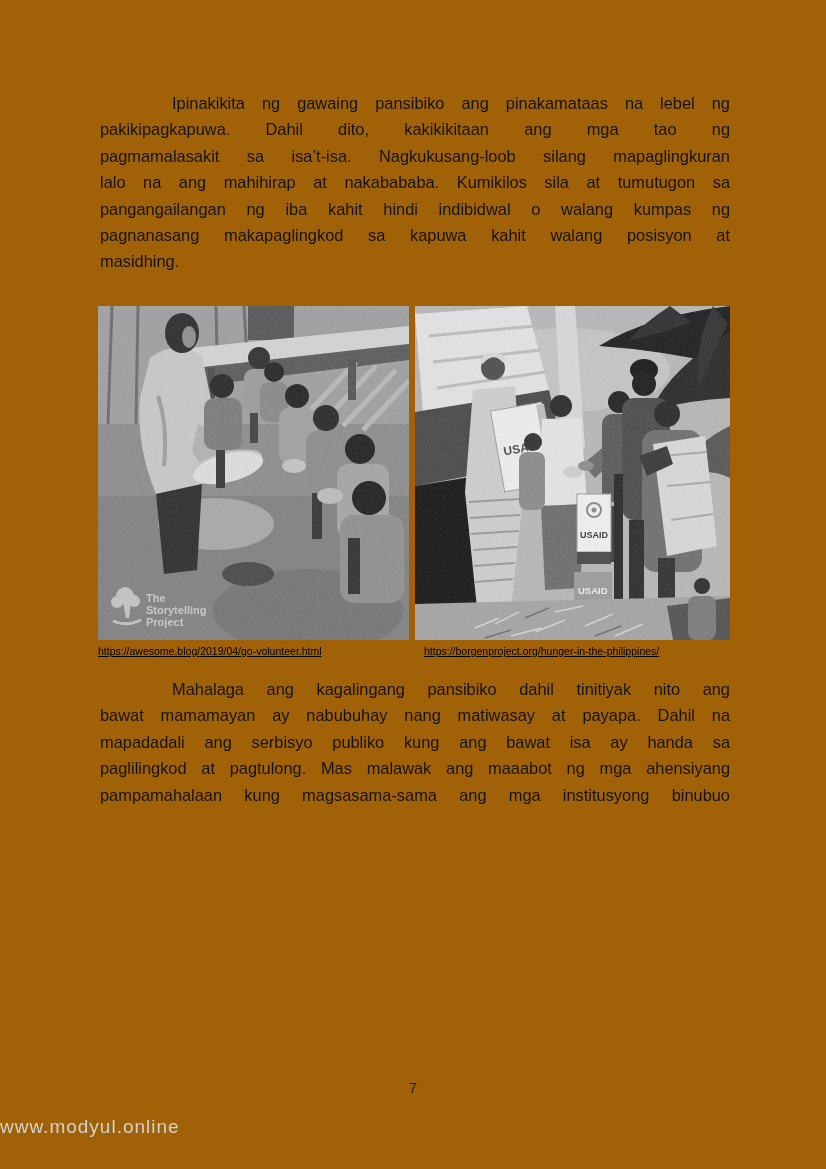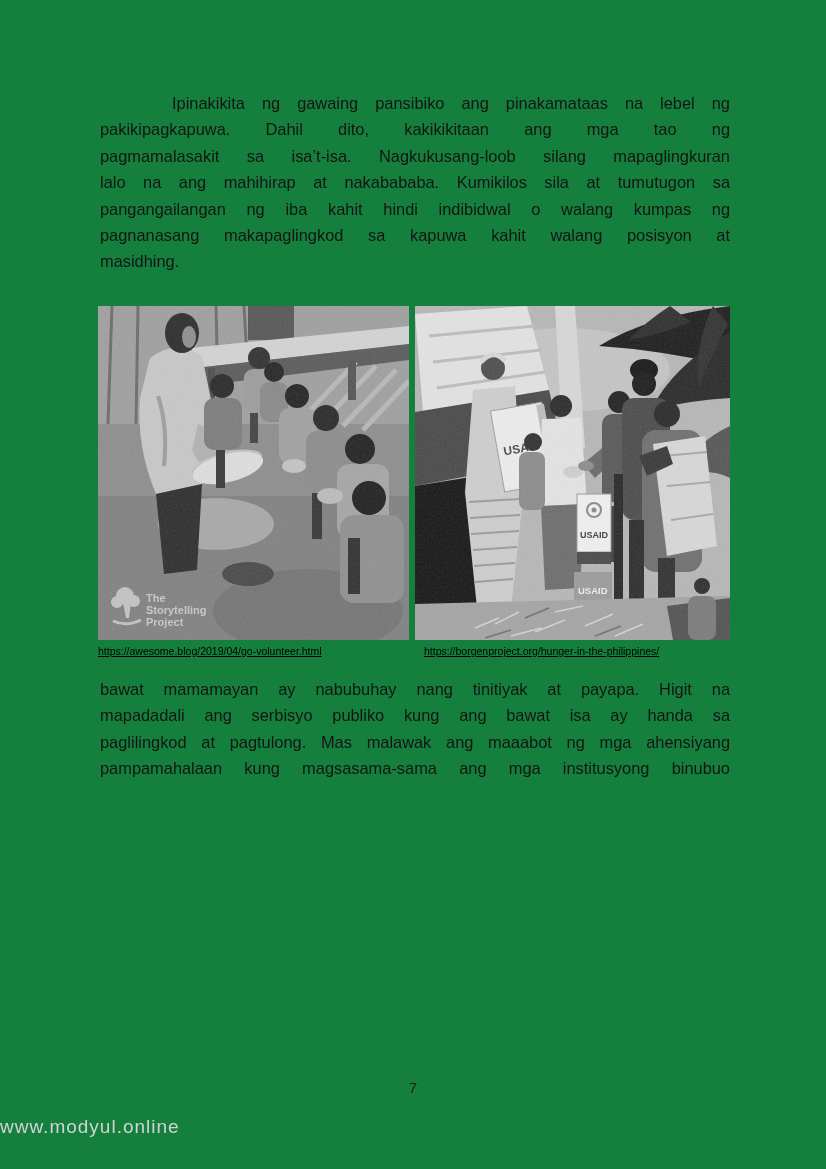--- a/index.html
+++ b/index.html
@@ -1,17 +1,17 @@
 <!DOCTYPE html>
 <html><head>
 <meta charset="utf-8">
 <style>
   html,body{margin:0;padding:0;background:#ffffff;}
   .page{
-    position:relative;width:826px;height:1169px;background:#15803d;
+    position:relative;width:826px;height:1169px;background:#a16207;
     font-family:"Liberation Sans", sans-serif;color:#111111;overflow:hidden;
   }
   .para{position:absolute;left:100px;width:630px;font-size:16.4px;line-height:26.4px;color:#141414;}
   .para .tline{text-align:justify;text-align-last:justify;}
   .para .tline.last{text-align-last:left;}
   .para .tline.first{text-indent:72px;}
   .figures{position:absolute;left:98px;top:306px;display:flex;gap:6px;}
   figure{margin:0;padding:0;}
   .photo{display:block;}
   .caption{margin-top:5px;font-size:10.5px;line-height:13px;color:#000;}
@@ -222,21 +222,22 @@
         <rect x="273" y="290" width="28" height="44" rx="8" fill="#7c7c7c"></rect>
         <rect width="315" height="334" filter="url(#grainR)" opacity="0.14"></rect>
       </svg>
       <figcaption class="caption pad">
         <a>https://borgenproject.org/hunger-in-the-philippines/</a>
       </figcaption>
     </figure>
   </div>
 
   <div class="para" style="top:676px;">
-      <div class="tline">bawat mamamayan ay nabubuhay nang tinitiyak at payapa. Higit na</div>
+      <div class="tline first">Mahalaga ang kagalingang pansibiko dahil tinitiyak nito ang</div>
+      <div class="tline">bawat mamamayan ay nabubuhay nang matiwasay at payapa. Dahil na</div>
       <div class="tline">mapadadali ang serbisyo publiko kung ang bawat isa ay handa sa</div>
       <div class="tline">paglilingkod at pagtulong. Mas malawak ang maaabot ng mga ahensiyang</div>
       <div class="tline">pampamahalaan kung magsasama-sama ang mga institusyong binubuo</div>
     </div>
 
   <div class="pageno">7</div>
   <div class="sitemark">www.modyul.online</div>
 
 </div>
 

